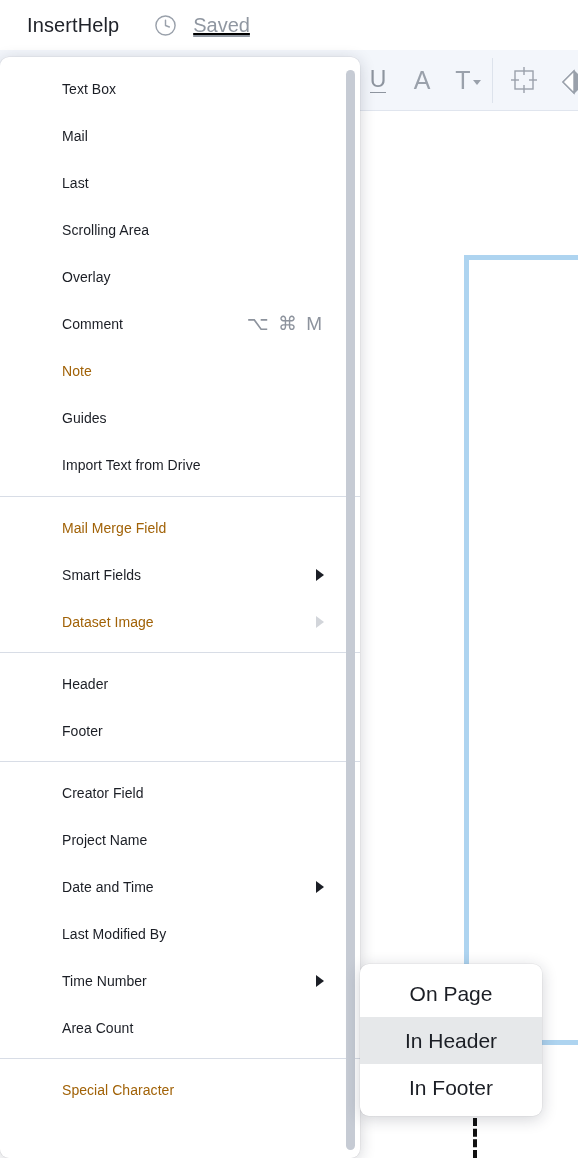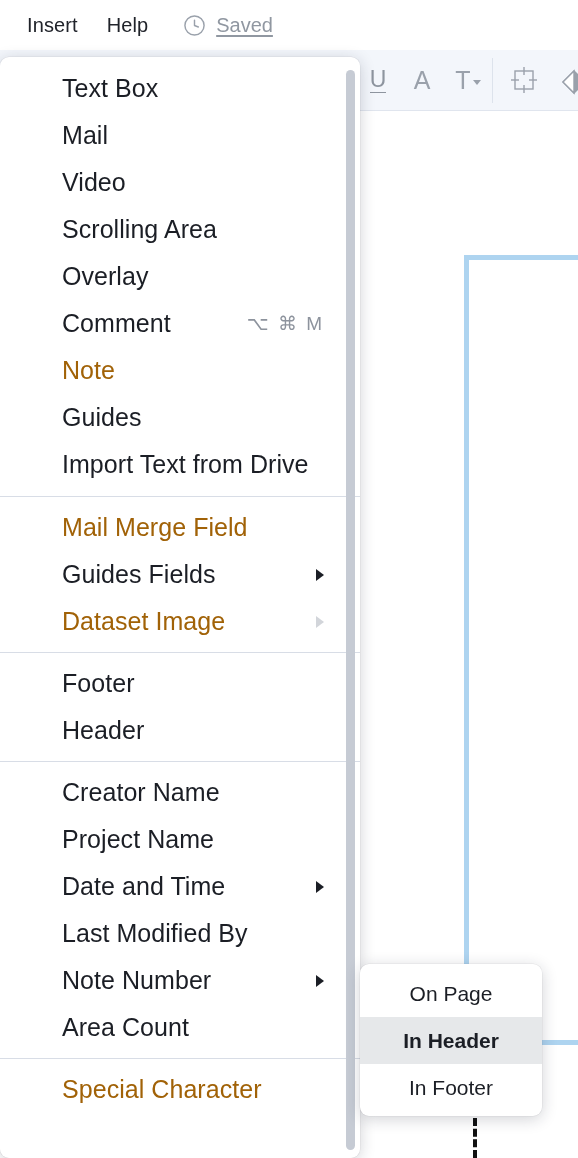--- a/index.html
+++ b/index.html
@@ -76,26 +76,27 @@
     padding-left: 13px;
   }
   .menubar-item {
     font-size: 20px;
     color: #20232a;
     letter-spacing: 0.1px;
     cursor: default;
     white-space: nowrap;
   }
   #menubar-insert { margin-left: 14px; }
-  #menubar-help   { margin-left: 29px; }
+  #menubar-help   { }
   #save-group {
     margin-left: 35px;
     display: flex;
     align-items: center;
-    gap: 10px;
+    gap: 16px;
+    text-decoration: underline;
   }
   #clock-icon {
     width: 23px;
     height: 23px;
     display: block;
   }
   #saved-link {
     font-size: 20px;
     color: #9097a1;
     text-decoration: underline;
@@ -186,21 +187,21 @@
   .menu-item {
     position: relative;
     height: 47px;
     display: flex;
     align-items: center;
     padding: 0 14px 0 62px;
     box-sizing: border-box;
     cursor: default;
   }
   .menu-item .mi-label {
-    font-size: 25px;
+    font-size: 14px;
     color: #1b1e25;
     letter-spacing: 0.05px;
     white-space: nowrap;
   }
   .menu-item.disabled .mi-label { color: #a16207; }
   .menu-item .mi-shortcut {
     margin-left: auto;
     margin-right: 22px;
     font-size: 19px;
     color: #8d939d;
@@ -253,21 +254,21 @@
   }
   .submenu-item {
     height: 47px;
     display: flex;
     align-items: center;
     justify-content: center;
     font-size: 21px;
     color: #1b1e25;
     cursor: default;
   }
-  .submenu-item.active { background: #e6e8ea; font-weight: bold; }
+  .submenu-item.active { background: #e6e8ea; }
 
   
   #canvas-frame {
     position: absolute;
     left: 464px;
     top: 255px;
     width: 180px;
     height: 790px;
     border: 5px solid #aed4f0;
     border-right: none;
@@ -366,21 +367,21 @@
   <div id="insert-menu">
     <div id="menu-body">
         <div class="menu-group">
           <div class="menu-item">
             <span class="mi-label">Text Box</span>
           </div>
           <div class="menu-item">
             <span class="mi-label">Mail</span>
           </div>
           <div class="menu-item">
-            <span class="mi-label">Video</span>
+            <span class="mi-label">Last</span>
           </div>
           <div class="menu-item">
             <span class="mi-label">Scrolling Area</span>
           </div>
           <div class="menu-item">
             <span class="mi-label">Overlay</span>
           </div>
           <div class="menu-item">
             <span class="mi-label">Comment</span>
             <span class="mi-shortcut">⌥ ⌘ M</span>
@@ -394,54 +395,54 @@
           <div class="menu-item">
             <span class="mi-label">Import Text from Drive</span>
           </div>
         </div>
         <div class="menu-sep"></div>
         <div class="menu-group tight">
           <div class="menu-item disabled">
             <span class="mi-label">Mail Merge Field</span>
           </div>
           <div class="menu-item">
-            <span class="mi-label">Guides Fields</span>
+            <span class="mi-label">Smart Fields</span>
             <span class="mi-arrow"></span>
           </div>
           <div class="menu-item disabled">
             <span class="mi-label">Dataset Image</span>
             <span class="mi-arrow"></span>
           </div>
         </div>
         <div class="menu-sep"></div>
         <div class="menu-group tight">
           <div class="menu-item">
+            <span class="mi-label">Header</span>
+          </div>
+          <div class="menu-item">
             <span class="mi-label">Footer</span>
-          </div>
-          <div class="menu-item">
-            <span class="mi-label">Header</span>
           </div>
         </div>
         <div class="menu-sep"></div>
         <div class="menu-group tight">
           <div class="menu-item">
-            <span class="mi-label">Creator Name</span>
+            <span class="mi-label">Creator Field</span>
           </div>
           <div class="menu-item">
             <span class="mi-label">Project Name</span>
           </div>
           <div class="menu-item">
             <span class="mi-label">Date and Time</span>
             <span class="mi-arrow"></span>
           </div>
           <div class="menu-item">
             <span class="mi-label">Last Modified By</span>
           </div>
           <div class="menu-item">
-            <span class="mi-label">Note Number</span>
+            <span class="mi-label">Time Number</span>
             <span class="mi-arrow"></span>
           </div>
           <div class="menu-item">
             <span class="mi-label">Area Count</span>
           </div>
         </div>
         <div class="menu-sep"></div>
         <div class="menu-group tight">
           <div class="menu-item disabled">
             <span class="mi-label">Special Character</span>

